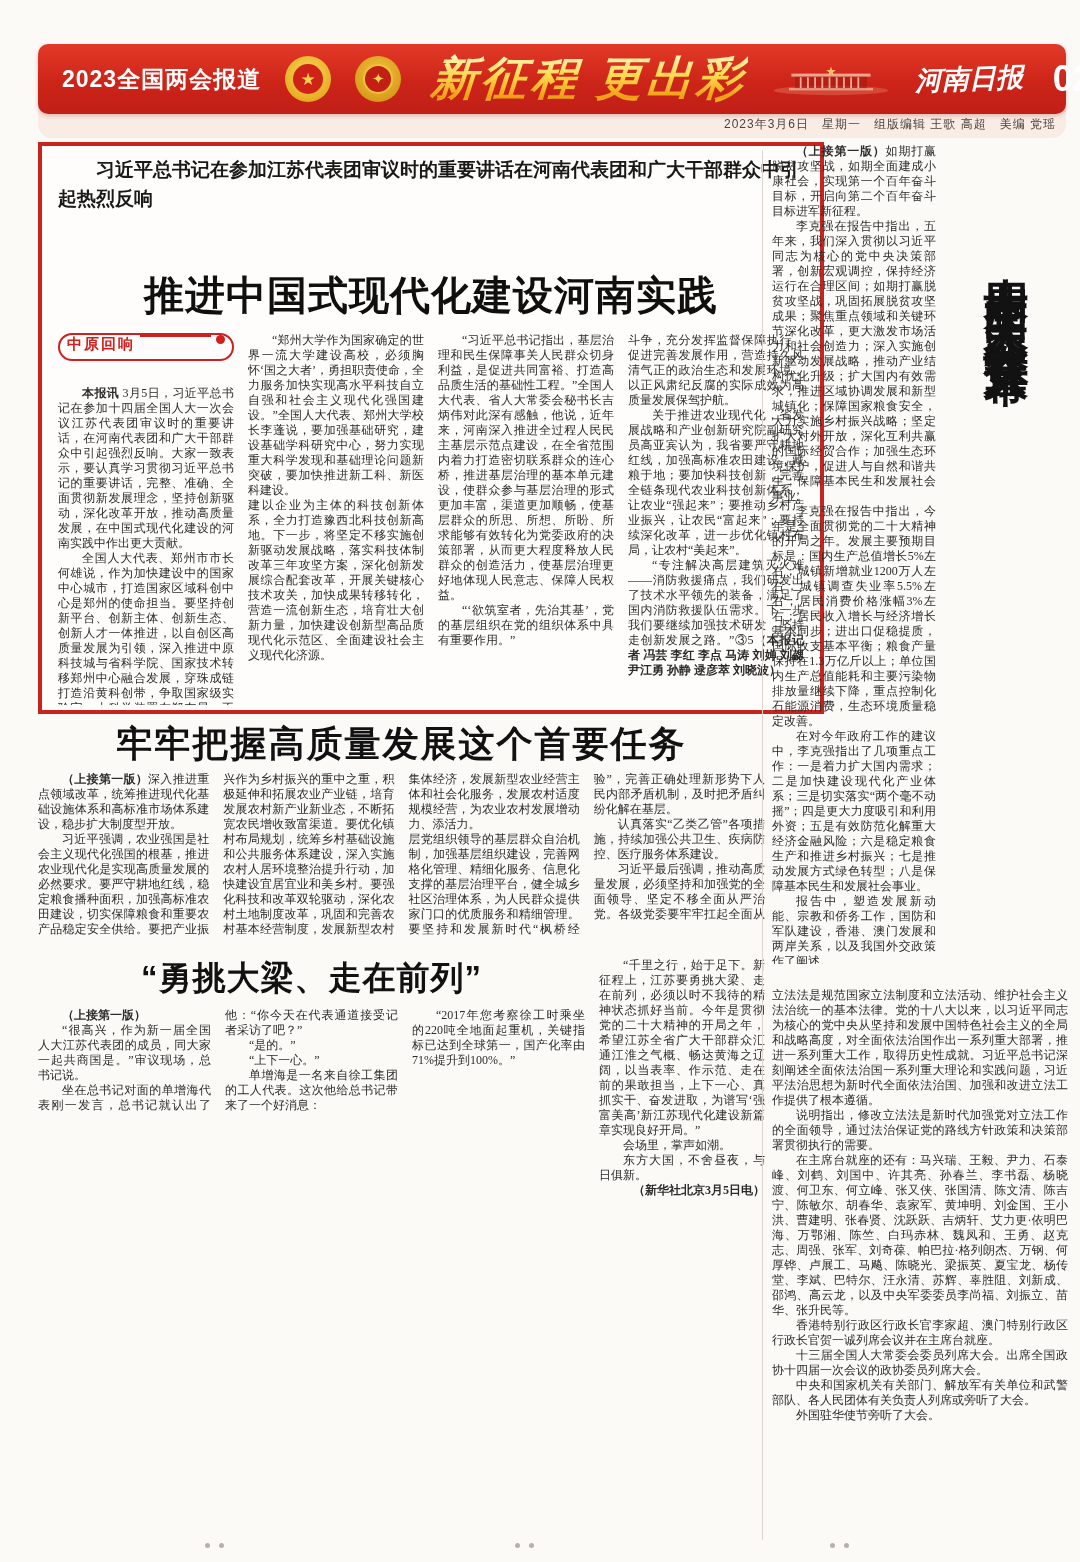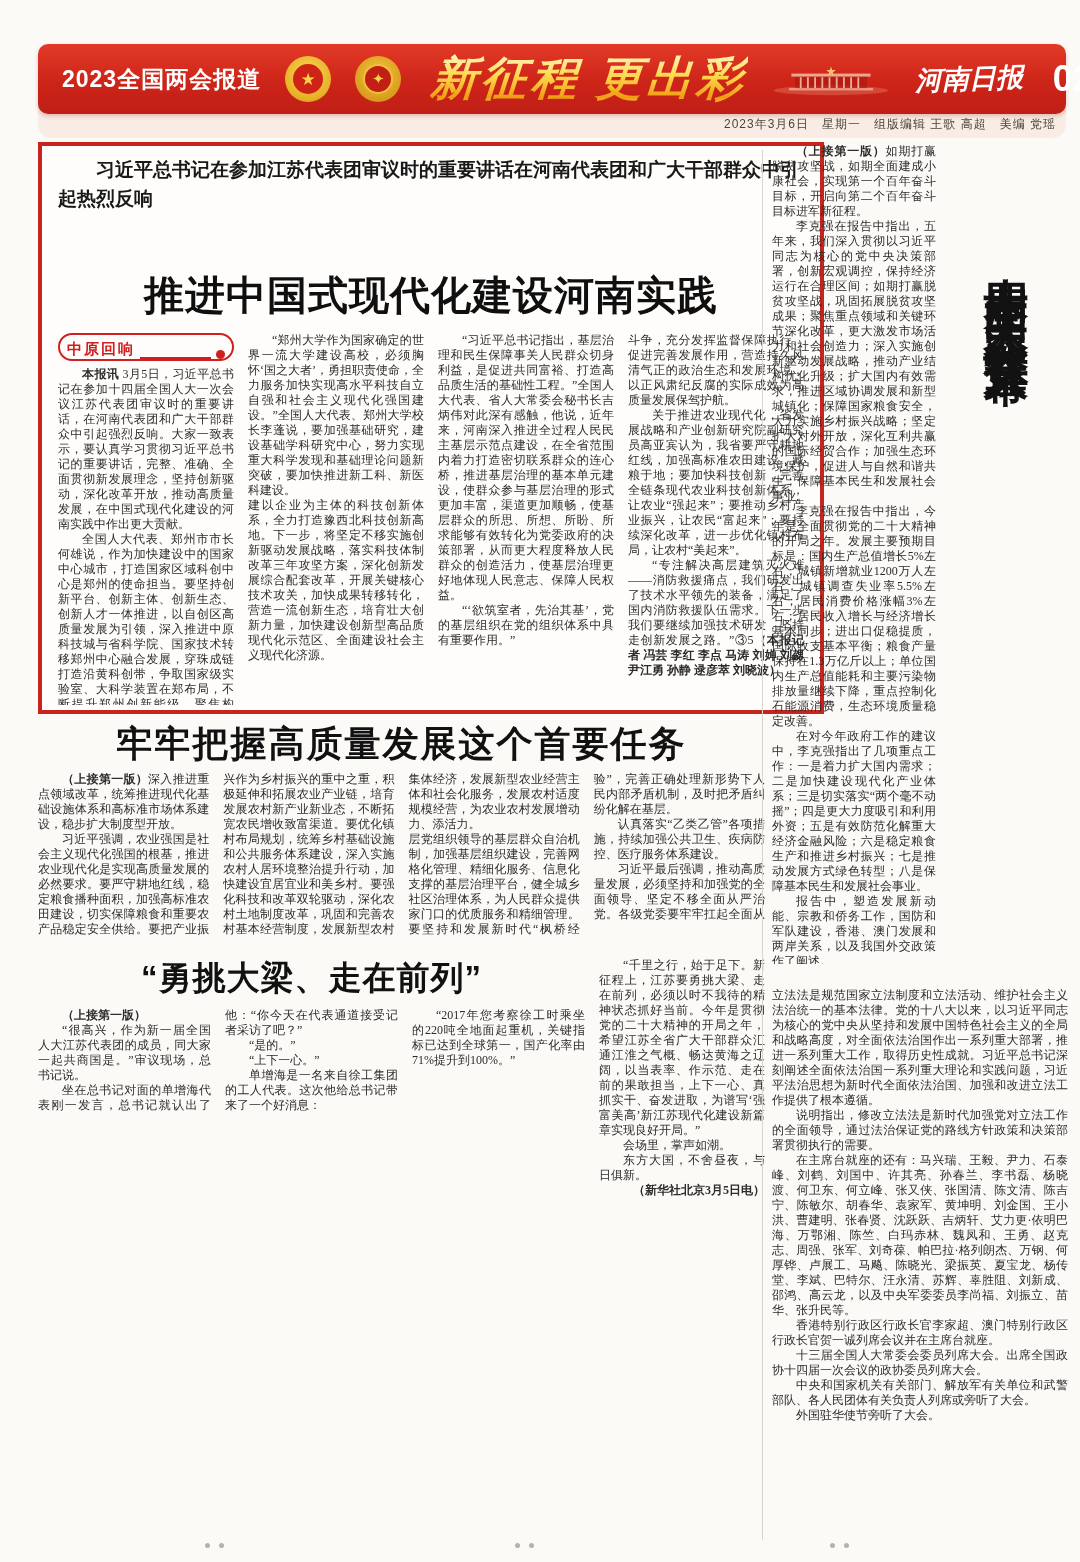--- a/index.html
+++ b/index.html
@@ -35,22 +35,22 @@
             font-size:12px;color:#4b443e;letter-spacing:1px;}
 
   
   .lead-box{position:absolute;left:38px;top:142px;width:786px;height:572px;box-sizing:border-box;
             border:4px solid #c7241d;background:#fffdfb;padding:10px 16px 8px;}
   .kicker{font-size:19px;font-weight:700;line-height:1.5;text-indent:2em;color:#191919;}
   .lead-headline{margin-top:4px;text-align:center;font-weight:900;font-size:40px;line-height:1.32;
                  color:#0f0f0f;letter-spacing:1px;}
   .lead-cols{display:flex;gap:14px;margin-top:10px;height:372px;}
   .lead-col{flex:1 1 0;overflow:hidden;}
-  .echo-label{display:flex;align-items:flex-end;border:2px solid #cf1f1f;border-radius:14px;
-              height:24px;padding:0 7px;margin-bottom:6px;gap:5px;}
+  .echo-label{display:flex;align-items:flex-start;border:2px solid #cf1f1f;border-radius:14px;
+              height:24px;padding:0 7px;margin-bottom:25px;gap:5px;}
   .echo-text{color:#cf1f1f;font-weight:800;font-size:15px;white-space:nowrap;letter-spacing:2px;}
   .echo-line{flex:1;border-top:2px solid #cf1f1f;}
   .echo-dot{width:9px;height:9px;border-radius:50%;background:#cf1f1f;}
 
   
   .para{margin:0;font-size:12px;line-height:1.25;text-align:justify;text-indent:2em;color:#2b2b2b;}
   .para.cont{text-indent:0;}
   .para b{font-weight:700;}
   .para.agency{text-align:right;text-indent:0;font-weight:700;}
 

